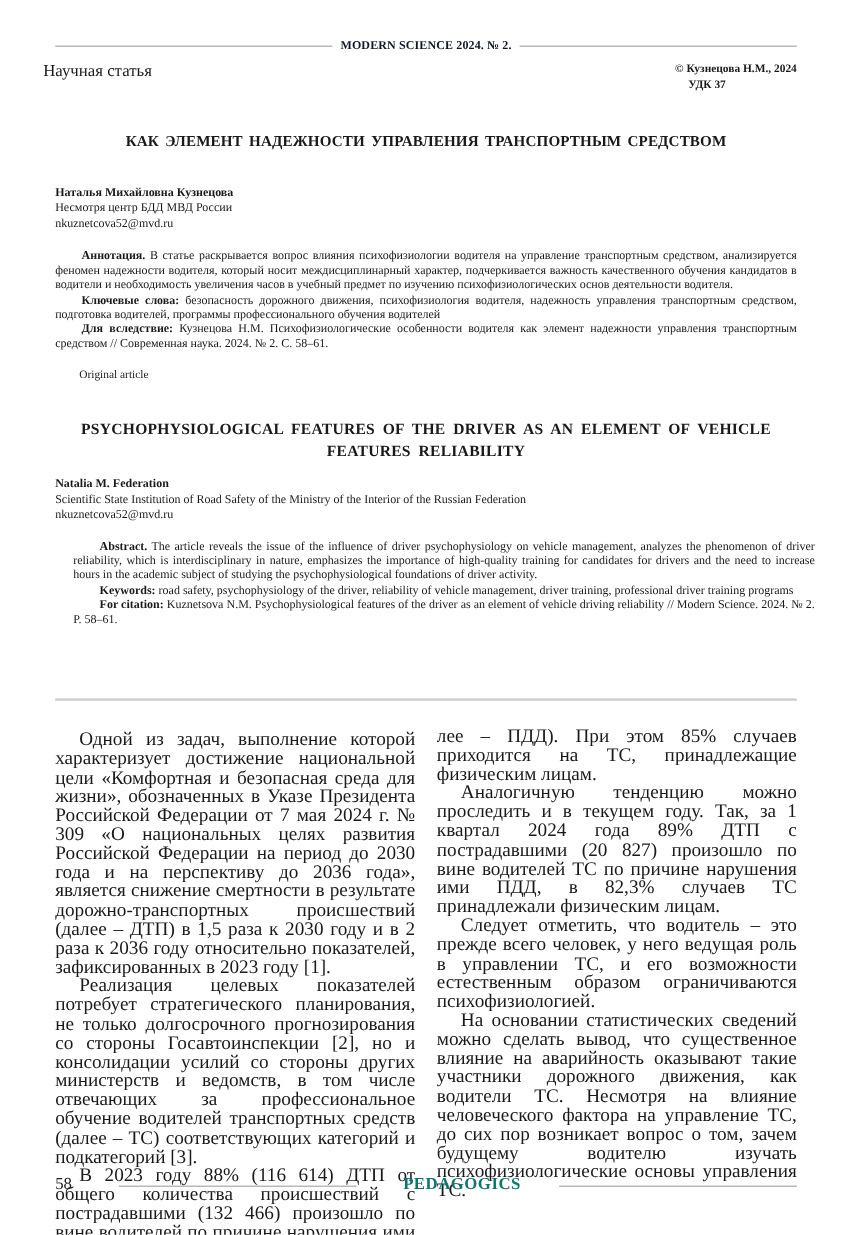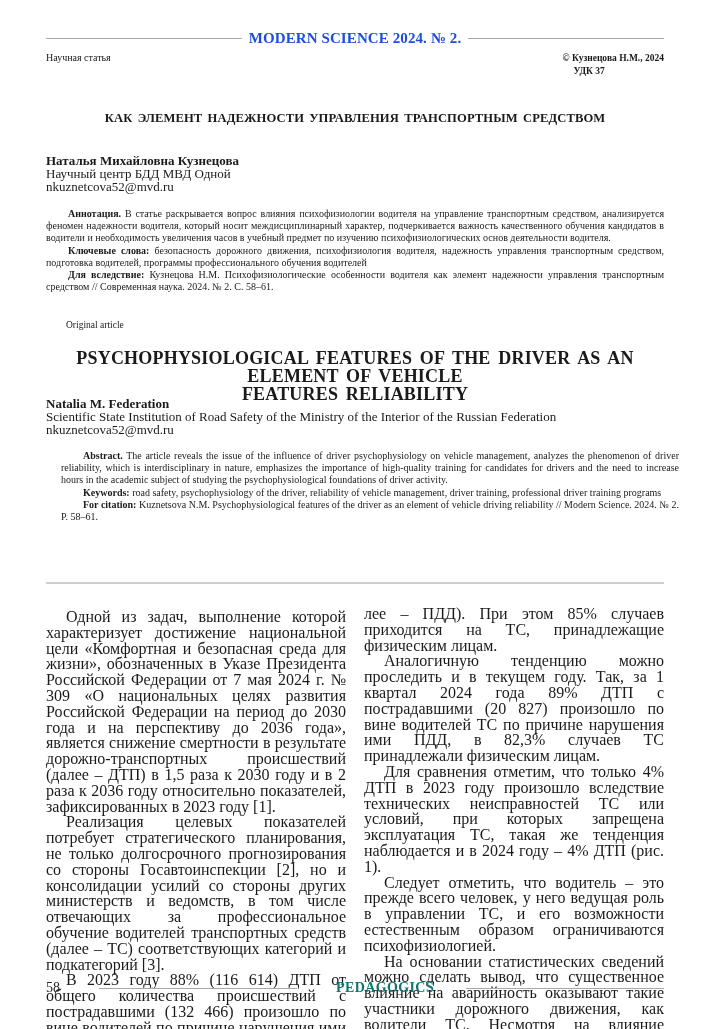--- a/index.html
+++ b/index.html
@@ -10,52 +10,52 @@
     }
 
     
     .run-header {
       position: absolute; left: 46px; top: 30px; width: 618px; height: 16px;
       display: flex; align-items: center;
     }
     .run-header .line { flex: 1; height: 1px; background: #a8a8a8; }
     .run-header .title {
       font-family: "Liberation Serif", serif; font-weight: bold;
-      font-size: 15px; color: #1d4ed8; padding: 0 7px; white-space: nowrap;
+      font-size: 10px; color: #0f172a; padding: 0 7px; white-space: nowrap;
       letter-spacing: 0.1px;
     }
 
-    .meta-left { position: absolute; left: 46px; top: 52px; font-size: 10px; }
+    .meta-left { position: absolute; left: 36px; top: 52px; font-size: 14px; }
     .meta-right {
       position: absolute; right: 45px; top: 52px; text-align: left;
       font-size: 9.5px; font-weight: bold; line-height: 13px;
     }
     .meta-right .udk { padding-left: 11px; }
 
     .ru-title {
       position: absolute; left: 46px; top: 110px; width: 618px;
       text-align: center; font-weight: bold; font-size: 12.6px;
       line-height: 16px; word-spacing: 2px; letter-spacing: 0.1px;
     }
 
-    .author-block { position: absolute; left: 46px; font-size: 13px; line-height: 13px; }
+    .author-block { position: absolute; left: 46px; font-size: 10px; line-height: 13px; }
     .author-block .name { font-weight: bold; }
 
     .abstract-block {
       position: absolute; left: 46px; width: 618px;
       font-size: 10px; line-height: 12.2px; text-align: justify;
     }
     .abstract-block p { margin: 0; text-indent: 22px; }
     .abstract-block b { font-weight: bold; }
 
-    .orig-label { position: absolute; left: 46px; top: 320px; font-size: 9.5px; padding-left: 20px; }
+    .orig-label { position: absolute; left: 46px; top: 308px; font-size: 9.5px; padding-left: 20px; }
 
     .en-title {
       position: absolute; left: 46px; top: 349px; width: 618px;
-      text-align: center; font-weight: bold; font-size: 18px;
+      text-align: center; font-weight: bold; font-size: 13px;
       line-height: 18px; word-spacing: 3px; letter-spacing: 0.2px;
     }
 
     .divider {
       position: absolute; left: 46px; top: 582px; width: 618px; height: 2px;
       background: #cfcfcf;
     }
 
     .col {
       position: absolute; top: 609px; width: 300px;
@@ -91,21 +91,21 @@
   <div>© Кузнецова Н.М., 2024</div>
   <div class="udk">УДК 37</div>
 </div>
 
 <div class="ru-title">
   <div>КАК ЭЛЕМЕНТ НАДЕЖНОСТИ УПРАВЛЕНИЯ ТРАНСПОРТНЫМ СРЕДСТВОМ</div>
 </div>
 
 <div class="author-block" style="top:154px;">
   <div class="name">Наталья Михайловна Кузнецова</div>
-  <div>Научный центр БДД МВД Одной</div>
+  <div>Несмотря центр БДД МВД России</div>
   <div>nkuznetcova52@mvd.ru</div>
 </div>
 
 <div class="abstract-block" style="top:208px;">
   <p><b>Аннотация.</b><span> В статье раскрывается вопрос влияния психофизиологии водителя на управление транспортным средством, анализируется феномен надежности водителя, который носит междисциплинарный характер, подчеркивается важность качественного обучения кандидатов в водители и необходимость увеличения часов в учебный предмет по изучению психофизиологических основ деятельности водителя.</span></p>
   <p><b>Ключевые слова:</b><span> безопасность дорожного движения, психофизиология водителя, надежность управления транспортным средством, подготовка водителей, программы профессионального обучения водителей</span></p>
   <p><b>Для вследствие:</b><span> Кузнецова Н.М. Психофизиологические особенности водителя как элемент надежности управления транспортным средством // Современная наука. 2024. № 2. С. 58–61.</span></p>
 </div>
 
 <div class="orig-label">Original article</div>
@@ -131,21 +131,20 @@
 
 <div class="col col-left">
   <p>Одной из задач, выполнение которой характеризует достижение национальной цели «Комфортная и безопасная среда для жизни», обозначенных в Указе Президента Российской Федерации от 7 мая 2024 г. № 309 «О национальных целях развития Российской Федерации на период до 2030 года и на перспективу до 2036 года», является снижение смертности в результате дорожно-транспортных происшествий (далее – ДТП) в 1,5 раза к 2030 году и в 2 раза к 2036 году относительно показателей, зафиксированных в 2023 году [1].</p>
   <p>Реализация целевых показателей потребует стратегического планирования, не только долгосрочного прогнозирования со стороны Госавтоинспекции [2], но и консолидации усилий со стороны других министерств и ведомств, в том числе отвечающих за профессиональное обучение водителей транспортных средств (далее – ТС) соответствующих категорий и подкатегорий [3].</p>
   <p>В 2023 году 88% (116 614) ДТП от общего количества происшествий с пострадавшими (132 466) произошло по вине водителей по причине нарушения ими Правил дорожного движения (да-</p>
 </div>
 
 <div class="col col-right">
   <p style="text-indent:0;">лее – ПДД). При этом 85% случаев приходится на ТС, принадлежащие физическим лицам.</p>
   <p>Аналогичную тенденцию можно проследить и в текущем году. Так, за 1 квартал 2024 года 89% ДТП с пострадавшими (20 827) произошло по вине водителей ТС по причине нарушения ими ПДД, в 82,3% случаев ТС принадлежали физическим лицам.</p>
-  <p>Для сравнения отметим, что только 4% ДТП в 2023 году произошло вследствие технических неисправностей ТС или условий, при которых запрещена эксплуатация ТС, такая же тенденция наблюдается и в 2024 году – 4% ДТП (рис. 1).</p>
   <p>Следует отметить, что водитель – это прежде всего человек, у него ведущая роль в управлении ТС, и его возможности естественным образом ограничиваются психофизиологией.</p>
   <p>На основании статистических сведений можно сделать вывод, что существенное влияние на аварийность оказывают такие участники дорожного движения, как водители ТС. Несмотря на влияние человеческого фактора на управление ТС, до сих пор возникает вопрос о том, зачем будущему водителю изучать психофизиологические основы управления ТС.</p>
 </div>
 
 <div class="run-footer">
   <div class="pagenum">58</div>
   <div class="line"></div>
   <div class="section">PEDAGOGICS</div>
   <div class="line"></div>
 </div>

